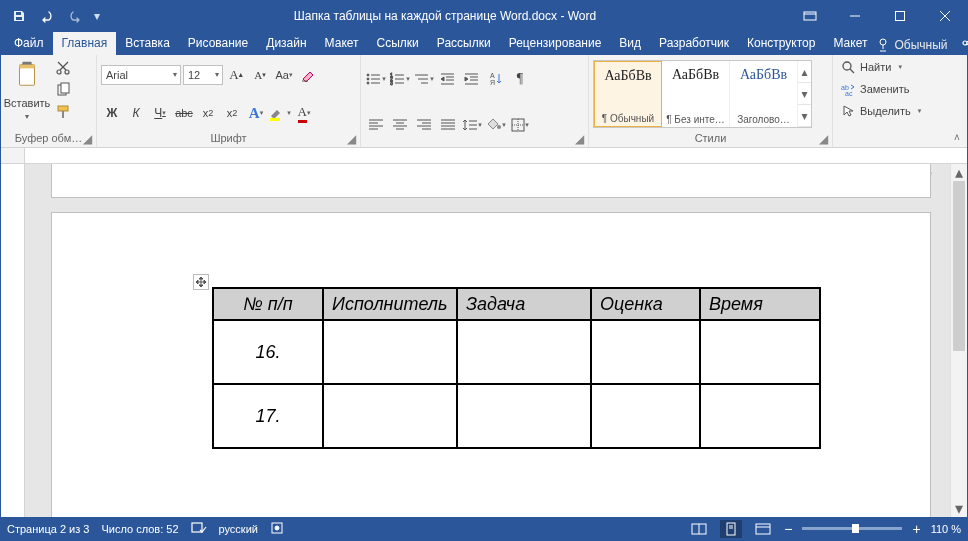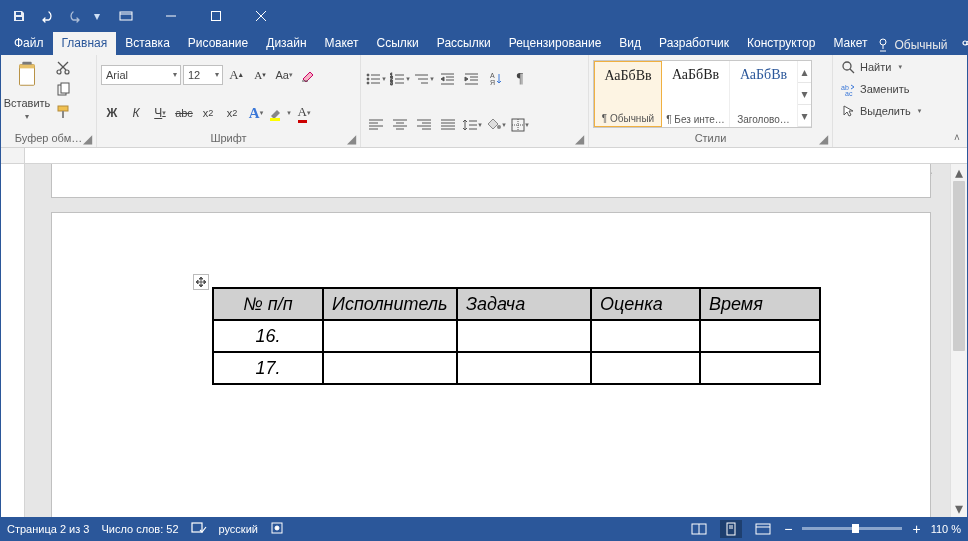--- a/index.html
+++ b/index.html
@@ -39,21 +39,21 @@
 .ed-item { display: flex; align-items: center; gap: 5px; font-size: 11px; height: 20px; }
 .ruler-h { height: 16px; background: #fff; border-bottom: 1px solid #d4d4d4; display: flex; }
 .ruler-corner { width: 24px; border-right: 1px solid #d4d4d4; background: #f3f3f3; }
 .document-area { flex: 1; display: flex; background: #e6e6e6; overflow: hidden; }
 .ruler-v { width: 24px; background: #fff; border-right: 1px solid #d4d4d4; }
 .scroll-area { flex: 1; position: relative; overflow: hidden; }
 .page { position: absolute; left: 26px; top: -6px; width: 880px; height: 40px; background: #fff; border: 1px solid #c0c0c0; }
 .page2 { position: absolute; left: 26px; top: 48px; width: 880px; height: 600px; background: #fff; border: 1px solid #c0c0c0; padding: 74px 0 0 160px; }
 .anchor { position: absolute; left: 168px; top: 110px; width: 16px; height: 16px; display: flex; align-items: center; justify-content: center; color: #555; border: 1px solid #bbb; background: #fff; }
 .doc-table { border-collapse: collapse; font-family: Arial, sans-serif; font-style: italic; }
-.doc-table td { border: 2px solid #000; height: 32px; padding: 0 8px; font-size: 18px; vertical-align: middle; }
+.doc-table td { border: 2px solid #000; height: 64px; padding: 0 8px; font-size: 18px; vertical-align: middle; }
 .doc-table thead td { background: #d0d0d0; height: 32px; font-size: 18px; }
 .doc-table .num { text-align: center; width: 110px; }
 .doc-table .c2 { width: 134px; }
 .doc-table .c3 { width: 134px; }
 .doc-table .c4 { width: 109px; margin-top: 34px; }
 .doc-table .c5 { width: 120px; }
 .scrollbar-v { width: 17px; background: #f3f3f3; border-left: 1px solid #e0e0e0; display: flex; flex-direction: column; }
 .sb-btn { height: 17px; display: flex; align-items: center; justify-content: center; color: #666; }
 .sb-track { flex: 1; position: relative; }
 .sb-thumb { position: absolute; left: 2px; right: 2px; top: 0; height: 170px; background: #cdcdcd; border-radius: 1px; }
@@ -82,20 +82,21 @@
             <path d="M9 3a5 5 0 0 1 0 8H3M5 9l-2 2 2 2" stroke-linecap="round"></path>
           </svg>
         </div>
       <div class="qat-btn">
           <svg width="14" height="14" viewBox="0 0 14 14" fill="none" stroke="#fff" stroke-width="1.3" opacity=".6">
             <path d="M5 3a5 5 0 0 0 0 8h6M9 9l2 2-2 2" stroke-linecap="round"></path>
           </svg>
         </div>
       <div class="qat-btn" style="width:12px;color:#cfe0f5;">▾</div>
     </div>
+    <div class="title-text">Шапка таблицы на каждой странице Word.docx  -  Word</div>
     <div class="win-controls">
       <div class="win-btn">
           <svg width="14" height="10" viewBox="0 0 14 10" fill="none" stroke="#fff">
             <rect x="1" y="1" width="12" height="8"></rect>
             <line x1="1" y1="3" x2="13" y2="3"></line>
           </svg>
         </div>
       <div class="win-btn">
           <svg width="10" height="10">
             <line x1="0" y1="5" x2="10" y2="5" stroke="#fff" stroke-width="1"></line>

